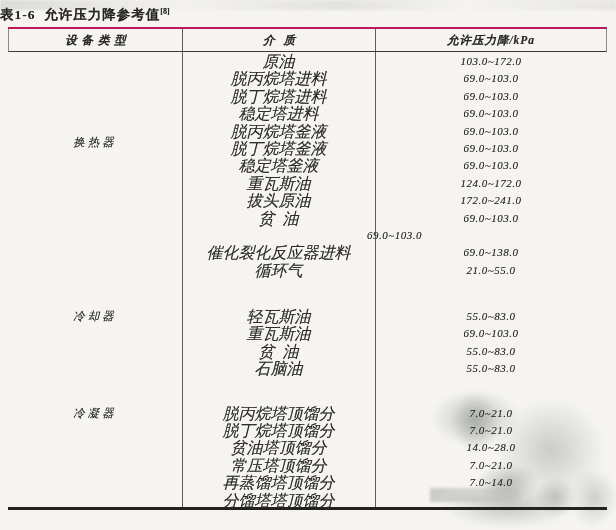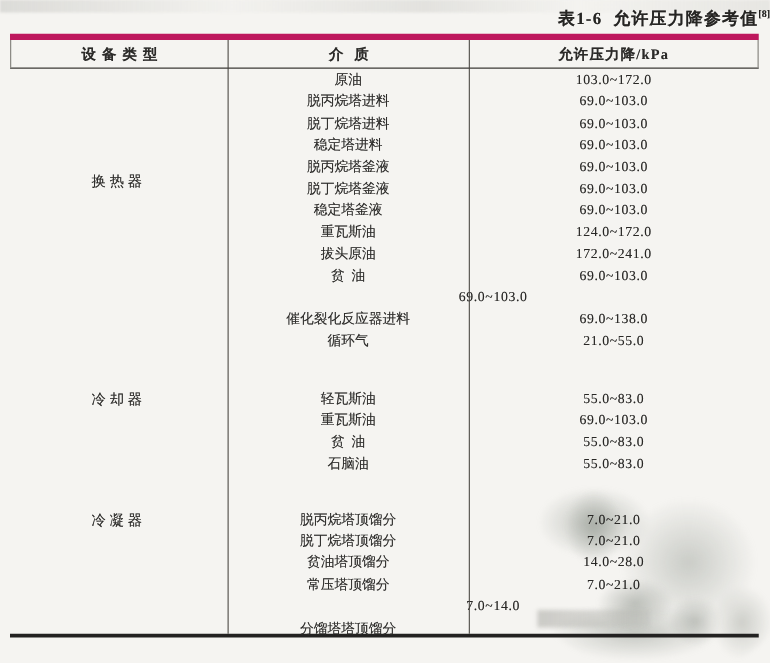--- a/index.html
+++ b/index.html
@@ -9,33 +9,34 @@
     font-family:"Liberation Serif", serif;
     color:#2e2d2b;
   }
   
   .scan-noise-top{
     position:absolute;left:0;top:0;width:616px;height:10px;
     background:linear-gradient(90deg, rgba(190,190,186,.45), rgba(230,230,226,.15) 30%, rgba(200,200,196,.4) 55%, rgba(235,235,230,.1) 75%, rgba(205,205,200,.35));
     filter:blur(1px);
   }
   .doc-title{
-    position:absolute;left:0;top:6px;width:616px;text-align:right;
+    position:absolute;left:0;top:6px;width:616px;text-align:left;
     font-size:13.5px;font-weight:bold;letter-spacing:1px;color:#262523;
     text-shadow:0 0 .5px rgba(40,40,40,.55);
     white-space:pre;
     z-index:3;
   }
   .doc-title sup{font-size:8px;letter-spacing:0;}
   .scan-table{
     position:absolute;left:8px;top:27px;width:599px;height:483px;
     box-sizing:border-box;
-    border-top:5px solid #be185d;
+    border-top:2px solid #be185d;
     border-bottom:3px solid #232221;
     z-index:2;
+    font-style:italic;
   }
   .vline{position:absolute;top:0;bottom:0;width:1px;background:rgba(70,68,64,.85);z-index:4;}
   .vline.v1{left:174px;}
   .vline.v2{left:367px;}
   .thead{
     height:23px;box-sizing:border-box;
     border-bottom:1.5px solid #3c3a37;
     border-left:1px solid #8d8b86;
     border-right:1px solid #8d8b86;
     display:grid;grid-template-columns:174px 193px 1fr;
@@ -56,21 +57,21 @@
     position:absolute;left:0;width:100%;text-align:center;
     font-size:11.5px;letter-spacing:3px;color:#2e2d2b;
     text-shadow:0 0 .5px rgba(40,40,40,.5);
   }
   .section-0 .equip{top:82px;}
   .section-1 .equip{top:1px;}
   .section-2 .equip{top:1px;}
   .sec-rows{flex:1;}
   .row{display:flex;height:17.4px;line-height:17.4px;}
   .cell-medium{
-    width:193px;text-align:center;font-size:11px;white-space:pre;
+    width:193px;text-align:center;font-size:16px;white-space:pre;
     color:#2e2d2b;text-shadow:0 0 .5px rgba(40,40,40,.45);
   }
   .cell-value{
     flex:1;text-align:center;font-size:11px;white-space:pre;
     color:#292826;letter-spacing:.5px;
     text-shadow:0 0 .5px rgba(40,40,40,.45);
   }
   .ghost{color:#8b8b85;text-shadow:0 0 1px rgba(120,120,112,.8);}
   
   .wm{position:absolute;z-index:1;pointer-events:none;}
@@ -218,20 +219,21 @@
           </div>
           <div class="row">
             <div class="cell-medium">贫油塔顶馏分</div>
             <div class="cell-value">14.0~28.0</div>
           </div>
           <div class="row">
             <div class="cell-medium">常压塔顶馏分</div>
             <div class="cell-value">7.0~21.0</div>
           </div>
           <div class="row">
+            <div class="cell-medium">再蒸馏塔顶馏分</div>
             <div class="cell-value">7.0~14.0</div>
           </div>
           <div class="row">
             <div class="cell-medium">分馏塔塔顶馏分</div>
           </div>
         </div>
       </div>
     </div>
 </div>
 

